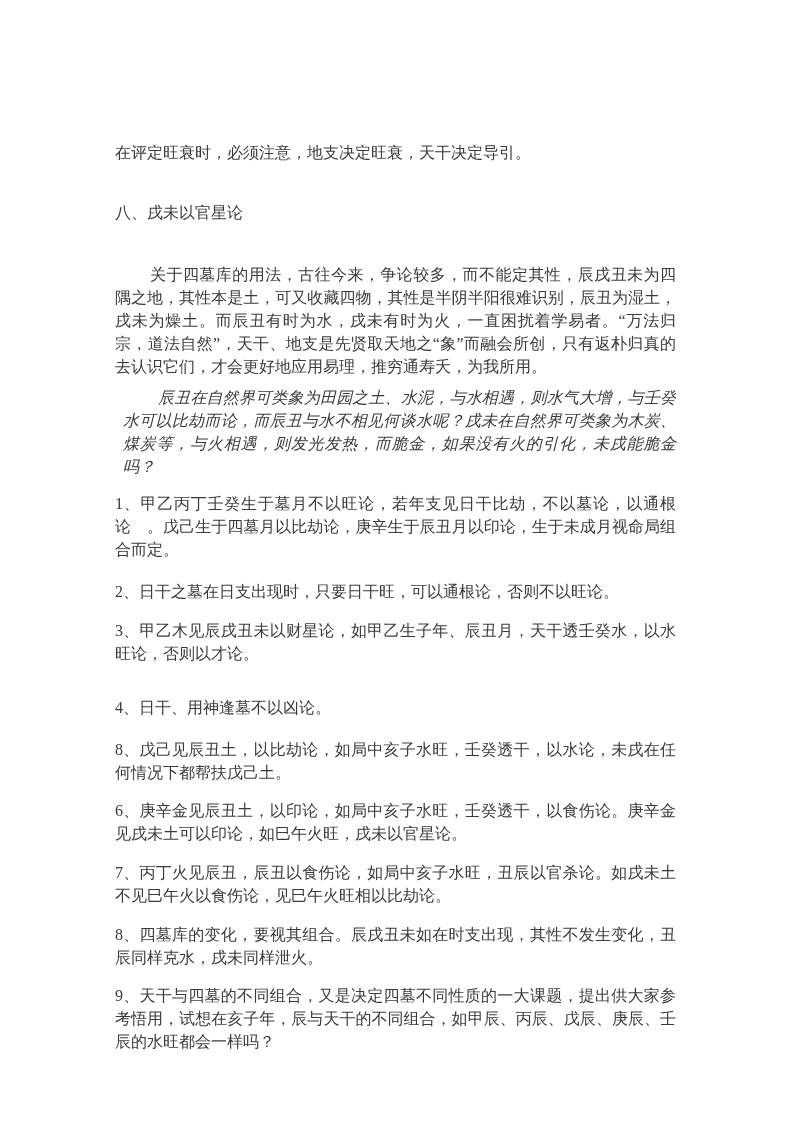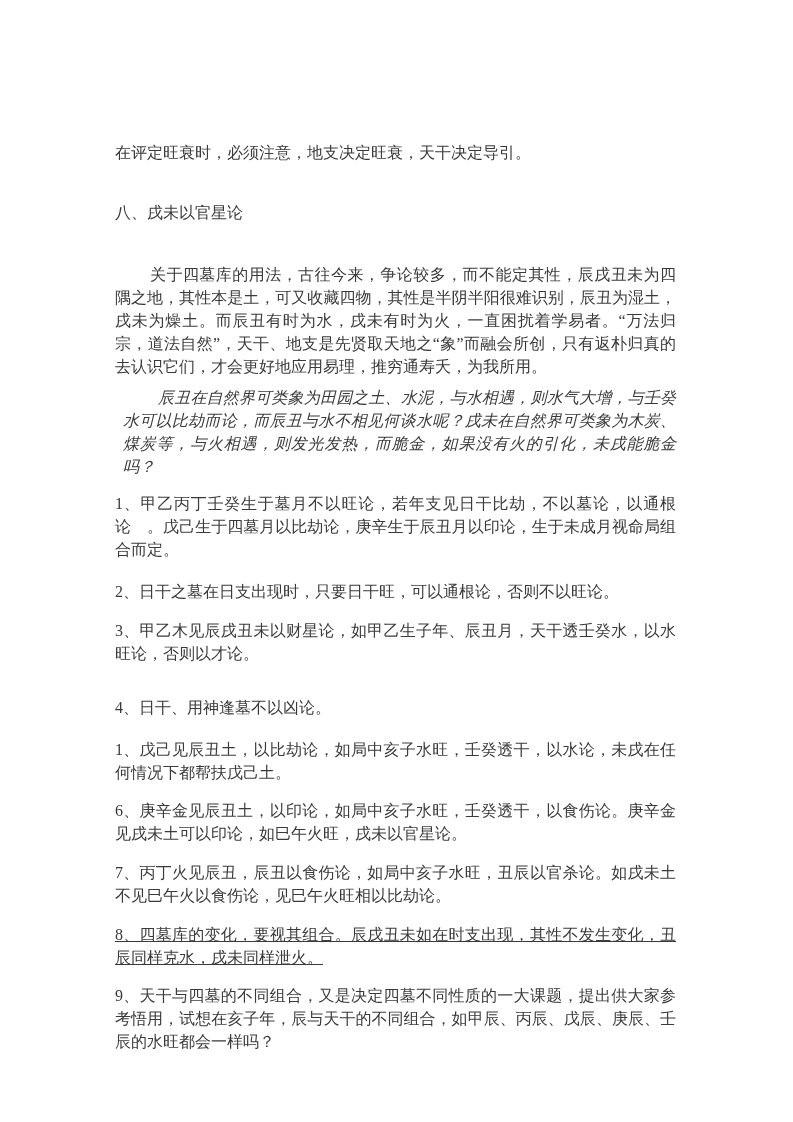--- a/index.html
+++ b/index.html
@@ -37,35 +37,35 @@
   .b2  { margin: 0 0 39px 0; text-align: left; }
   .b3  { margin: 0 0 8px 0; }
   .b4  { margin: 0 0 14px 8px; font-style: italic; }
   .b5  { margin: 0 0 19px 0; }
   .b6  { margin: 0 0 16px 0; }
   .b7  { margin: 0 0 31px 0; }
   .b8  { margin: 0 0 19px 0; }
   .b9  { margin: 0 0 15px 0; }
   .b10 { margin: 0 0 16px 0; }
   .b11 { margin: 0 0 16px 0; }
-  .b12 { margin: 0 0 15px 0; text-decoration: underline; }
+  .b12 { margin: 0 0 15px 0; }
   .b13 { margin: 0; }
 </style>
 </head>
 <body>
 
 <div class="page">
   <div class="content">
     <p class="b1">在评定旺衰时，必须注意，地支决定旺衰，天干决定导引。</p>
     <h2 class="b2">八、戌未以官星论</h2>
     <p class="b3 indent">关于四墓库的用法，古往今来，争论较多，而不能定其性，辰戌丑未为四隅之地，其性本是土，可又收藏四物，其性是半阴半阳很难识别，辰丑为湿土，戌未为燥土。而辰丑有时为水，戌未有时为火，一直困扰着学易者。“万法归宗，道法自然”，天干、地支是先贤取天地之“象”而融会所创，只有返朴归真的去认识它们，才会更好地应用易理，推穷通寿夭，为我所用。</p>
     <p class="b4 indent">辰丑在自然界可类象为田园之土、水泥，与水相遇，则水气大增，与壬癸水可以比劫而论，而辰丑与水不相见何谈水呢？戌未在自然界可类象为木炭、煤炭等，与火相遇，则发光发热，而脆金，如果没有火的引化，未戌能脆金吗？</p>
     <p class="b5">1、甲乙丙丁壬癸生于墓月不以旺论，若年支见日干比劫，不以墓论，以通根论　。戊己生于四墓月以比劫论，庚辛生于辰丑月以印论，生于未成月视命局组合而定。</p>
     <p class="b6">2、日干之墓在日支出现时，只要日干旺，可以通根论，否则不以旺论。</p>
     <p class="b7">3、甲乙木见辰戌丑未以财星论，如甲乙生子年、辰丑月，天干透壬癸水，以水旺论，否则以才论。</p>
     <p class="b8">4、日干、用神逢墓不以凶论。</p>
-    <p class="b9">1、戊己见辰丑土，以比劫论，如局中亥子水旺，壬癸透干，以水论，未戌在任何情况下都帮扶戊己土。</p>
+    <p class="b9">8、戊己见辰丑土，以比劫论，如局中亥子水旺，壬癸透干，以水论，未戌在任何情况下都帮扶戊己土。</p>
     <p class="b10">6、庚辛金见辰丑土，以印论，如局中亥子水旺，壬癸透干，以食伤论。庚辛金见戌未土可以印论，如巳午火旺，戌未以官星论。</p>
     <p class="b11">7、丙丁火见辰丑，辰丑以食伤论，如局中亥子水旺，丑辰以官杀论。如戌未土不见巳午火以食伤论，见巳午火旺相以比劫论。</p>
     <p class="b12">8、四墓库的变化，要视其组合。辰戌丑未如在时支出现，其性不发生变化，丑辰同样克水，戌未同样泄火。</p>
     <p class="b13">9、天干与四墓的不同组合，又是决定四墓不同性质的一大课题，提出供大家参考悟用，试想在亥子年，辰与天干的不同组合，如甲辰、丙辰、戊辰、庚辰、壬辰的水旺都会一样吗？</p>
   </div>
 </div>
 
 </body></html>

